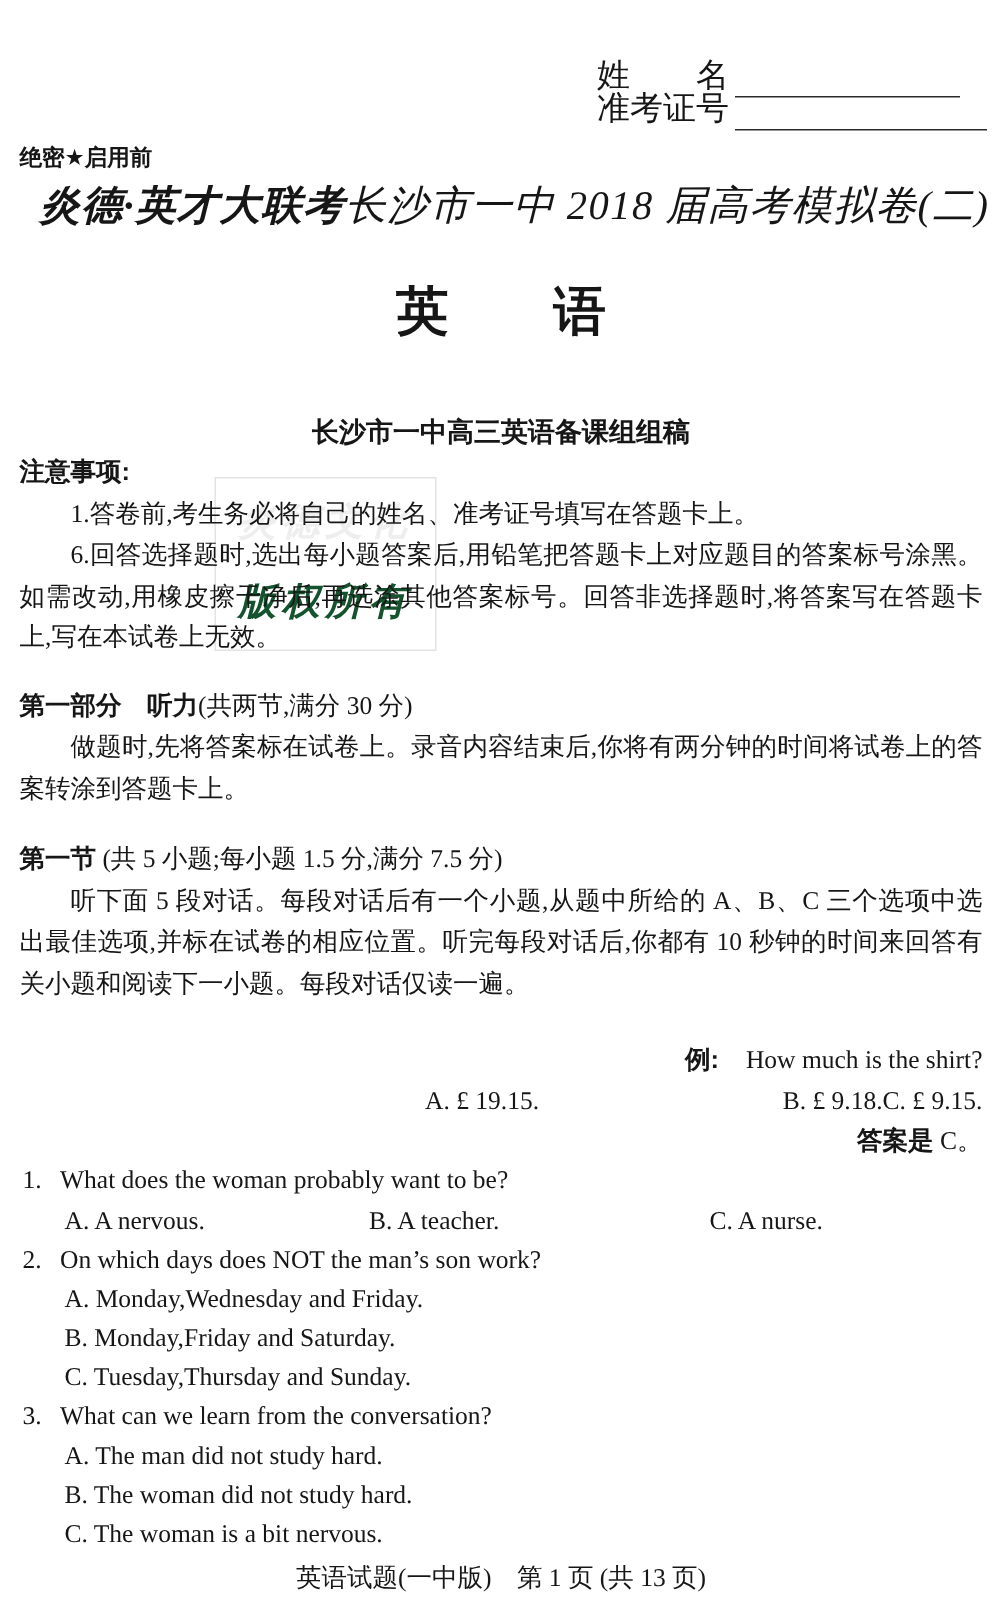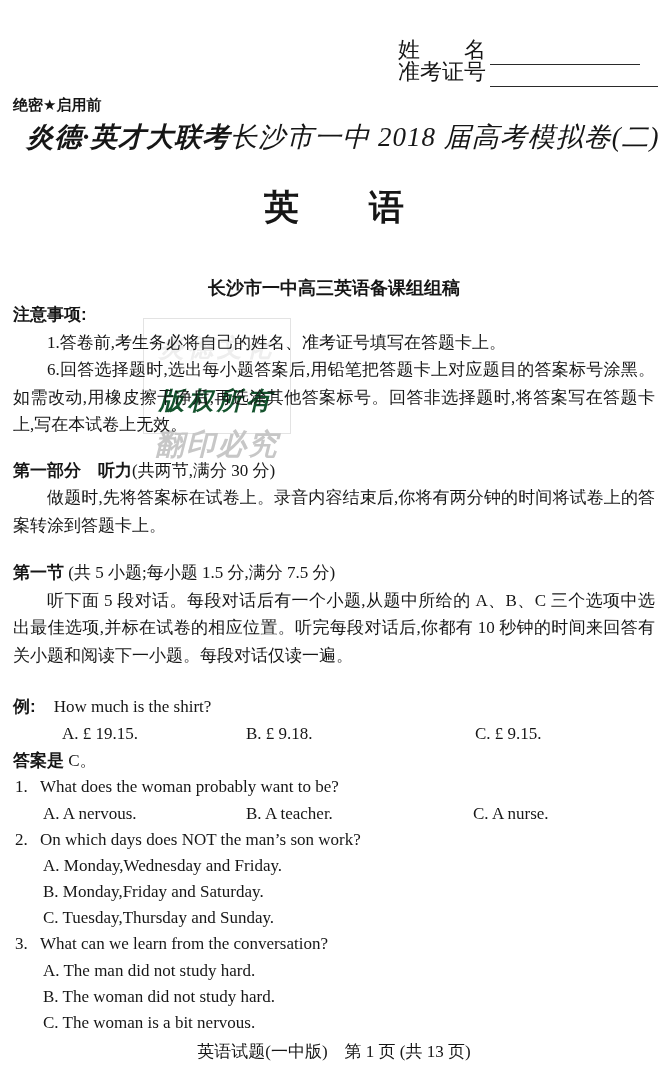--- a/index.html
+++ b/index.html
@@ -42,21 +42,21 @@
 
   
   #flow { position:absolute; left:13px; top:301px; width:642px; z-index:2; }
   .line { font-size:17px; line-height:27.5px; }
   .para { margin:0; font-size:17px; line-height:27.5px; text-align:justify; text-indent:34px; }
   .notice-heading { font-size:17px; line-height:27.5px; }
   .part-heading { margin-top:18px; }
   .sec-heading  { margin-top:20px; }
   .heading-rest { font-size:17px; }
 
-  .example-block { margin-top:24px; }
+  .example-block { margin-top:24px;text-align:right; }
   .exq  { line-height:27px; font-size:17px; }
   .exq .en { margin-left:18px; }
   .answer-line { line-height:27px; font-size:17px; }
 
   .q-line { line-height:26.5px; font-size:17px; }
   .qnum { display:inline-block; width:27px; padding-left:2px; }
   .opt-row { padding-left:30px; line-height:26px; font-size:17px; }
   .ex-opts { padding-left:49px; line-height:27px; }
   .cA    { display:inline-block; width:203px; }
   .cB    { display:inline-block; width:227px; }
@@ -67,21 +67,20 @@
   #footer { position:absolute; left:0; right:0; top:1040px; text-align:center; font-size:17px; z-index:2; }
 </style>
 </head>
 <body>
 
 <div class="page">
 
   <div id="watermark">
     <div class="wm-l1">炎德文化</div>
     <div class="wm-l2">版权所有</div>
-    <div class="wm-l3">翻印必究</div>
   </div>
 
   <div class="fill-row" id="name-row">
     <span>姓　　名</span>
     <span class="fill-underline"></span>
   </div>
   <div class="fill-row" id="adm-row">
     <span>准考证号</span>
     <span class="fill-underline"></span>
   </div>

